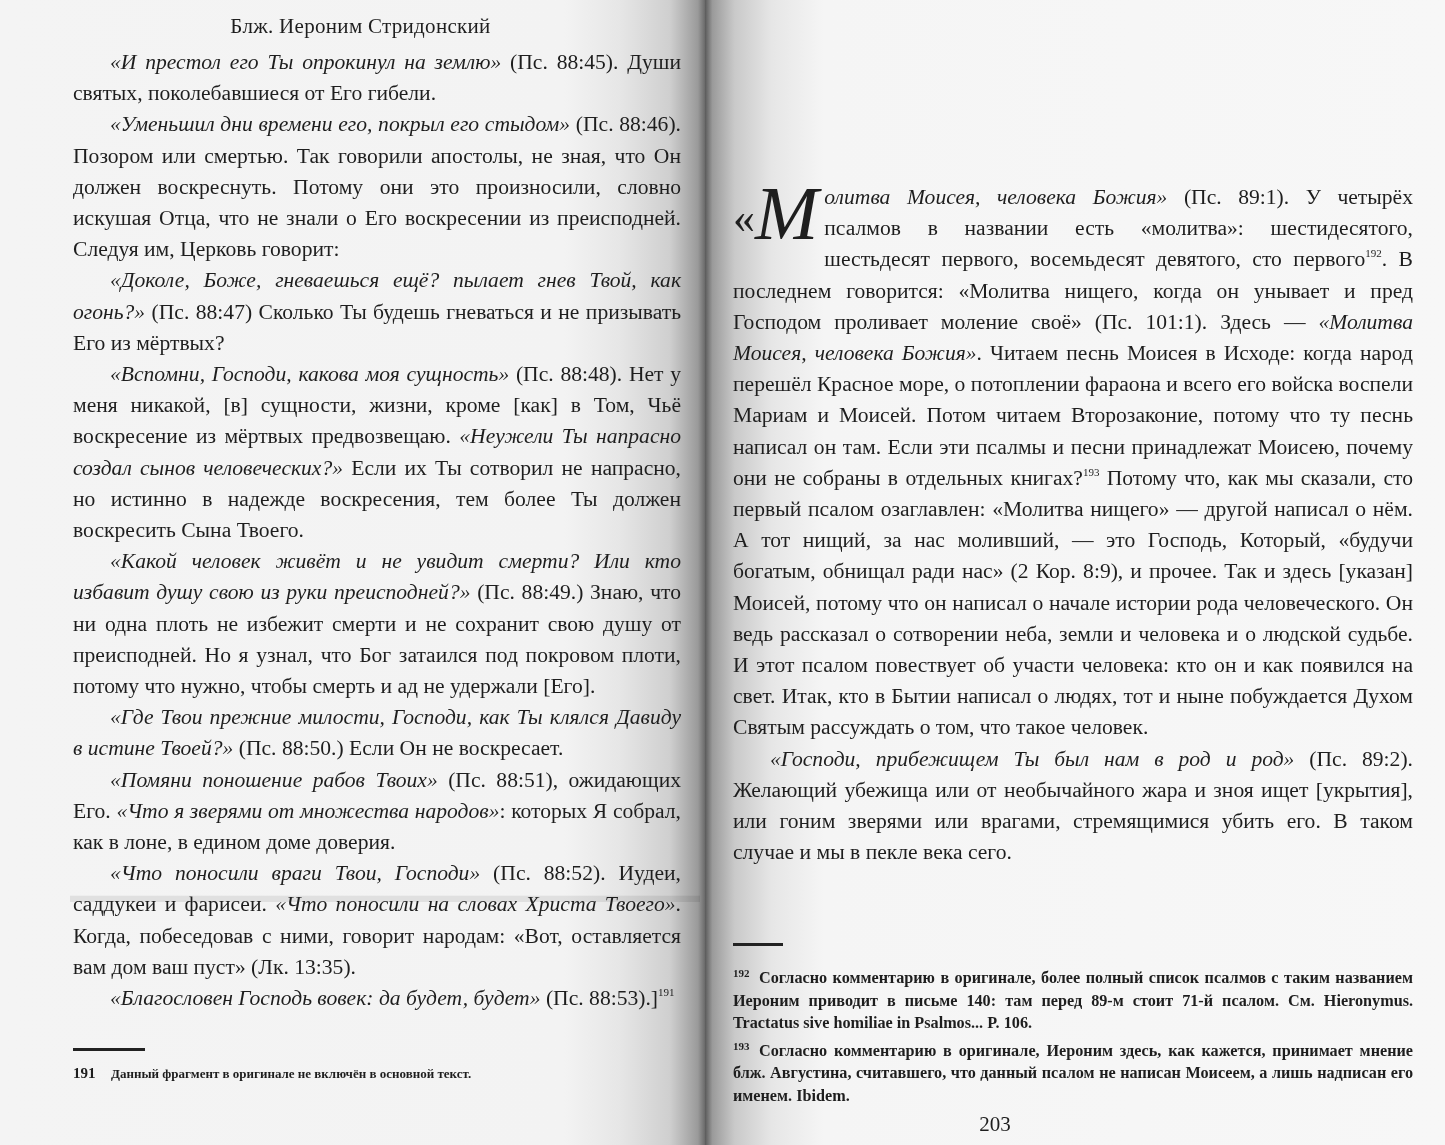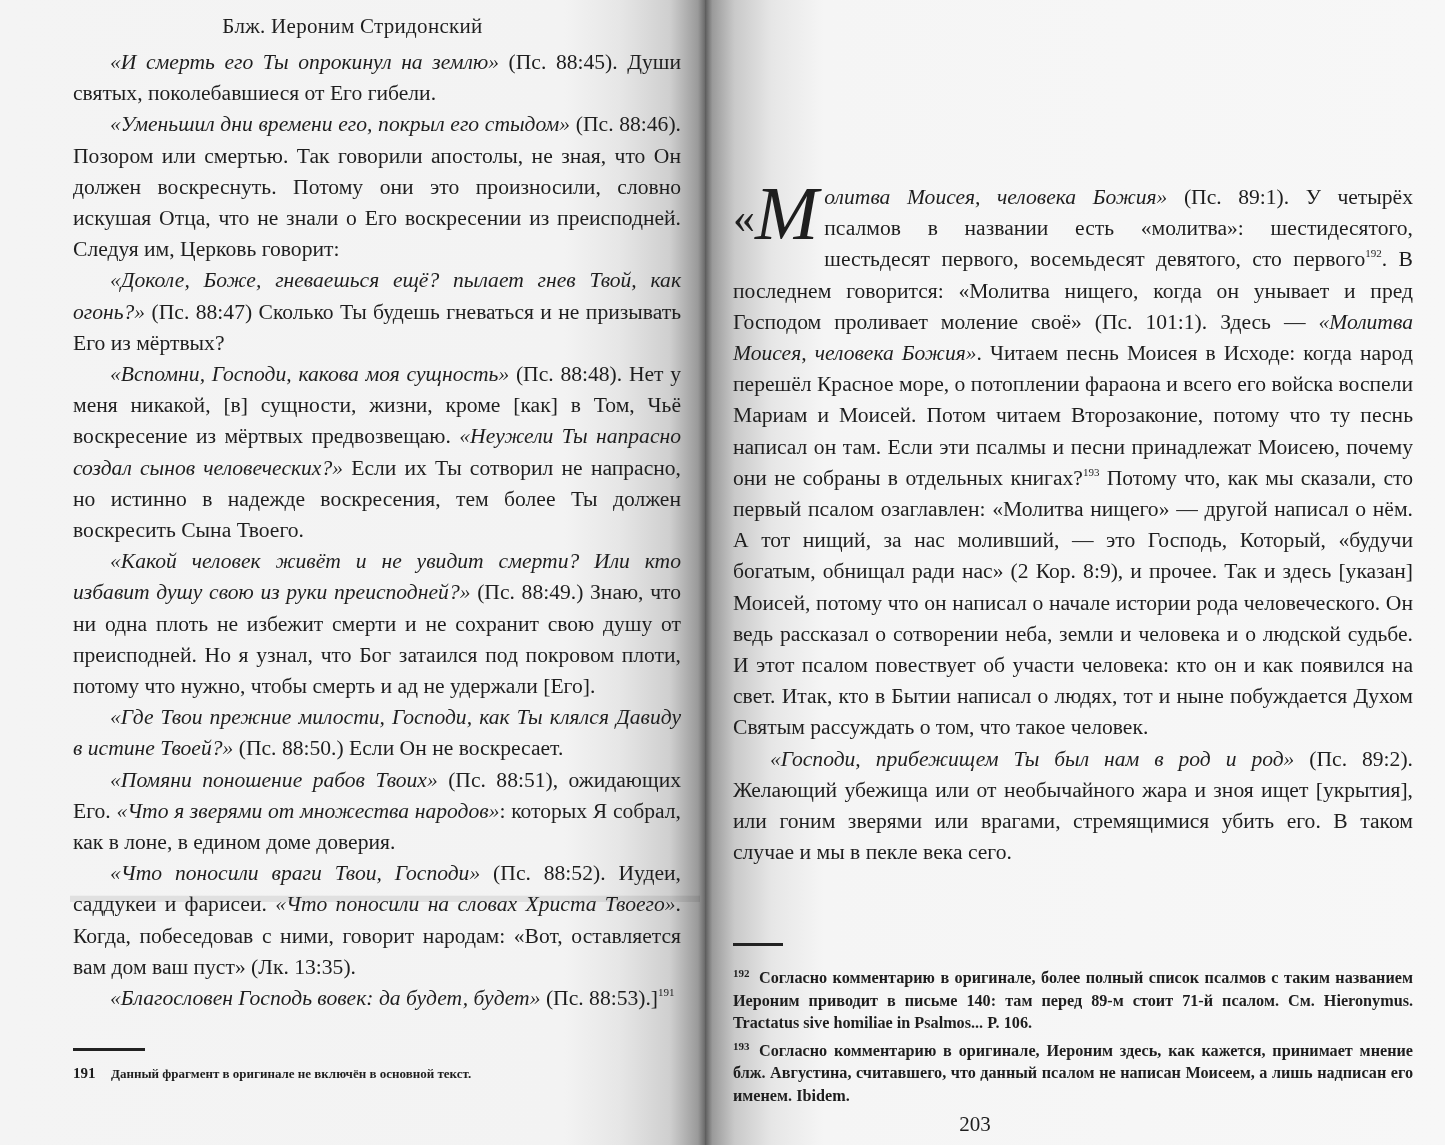--- a/index.html
+++ b/index.html
@@ -13,21 +13,21 @@
   .page { position: relative; height: 1145px; overflow: hidden; }
   .page-left {
     width: 705px;
     background: linear-gradient(to right, #f4f4f4 0%, #f3f3f3 80%, #e6e6e6 88%, #cfcfcf 95%, #9a9a9a 99%, #6a6a6a 100%);
   }
   .page-right {
     width: 740px;
     background: linear-gradient(to right, #5a5a5a 0%, #9a9a9a 1%, #c9c9c9 4%, #e6e6e6 9%, #f5f5f5 16%, #f7f7f7 100%);
   }
   .running-head {
-    position: absolute; top: 14px; left: 0; width: 705px; text-align: center;
+    position: absolute; top: 14px; left: 8px; width: 705px; text-align: center;
     font-size: 21px; letter-spacing: 0.3px;
   }
   .body-text {
     position: absolute; font-size: 21.6px; line-height: 31.2px; text-align: justify;
   }
   .left-body { top: 47px; left: 73px; width: 608px; }
   .right-body { top: 182px; left: 28px; width: 680px; }
   .para { margin: 0; text-indent: 37px; }
   .para.noindent { text-indent: 0; }
   .it { font-style: italic; }
@@ -37,36 +37,36 @@
     font-size: 31px; letter-spacing: 0.2px;
   }
   .dropcap-wrap { float: left; margin: 2px 6px -6px 0; line-height: 58px; }
   .dropcap-quote { font-size: 44px; vertical-align: 6px; }
   .dropcap-letter { font-size: 76px; font-style: italic; }
   .fn-rule { position: absolute; height: 3px; width: 72px; background: #222; }
   .footnotes { position: absolute; font-size: 16.2px; line-height: 22.5px; text-align: justify; font-weight: bold; }
   .fn { margin: 0; }
   .fn-num { font-size: 11px; vertical-align: 6px; display: inline-block; width: 26px; }
   .fn-num-left { font-size: 15px; display: inline-block; width: 38px; }
-  .folio { position: absolute; font-size: 21px; }
+  .folio { position: absolute; font-size: 21px; padding-left: 20px; }
   .bleed {
     position: absolute; color: rgba(0,0,0,0.08); font-size: 21px; line-height: 31px;
     transform: scaleX(-1); white-space: nowrap; pointer-events: none;
   }
 </style>
 </head>
 <body>
 
 <div class="spread">
 
   <div class="page page-left">
     <div class="bleed" style="top:880px; left:70px;">▬▬▬▬▬▬▬▬▬▬▬▬▬▬▬▬▬▬▬▬▬▬▬▬▬▬▬▬▬▬</div>
     <div class="running-head">Блж. Иероним Стридонский</div>
     <div class="body-text left-body" id="left-body">
-        <p class="para"><span class="it">«И смерть его Ты опрокинул на землю»</span><span> (Пс. 88:45). Души святых, поколебавшиеся от Его гибели.</span></p>
+        <p class="para"><span class="it">«И престол его Ты опрокинул на землю»</span><span> (Пс. 88:45). Души святых, поколебавшиеся от Его гибели.</span></p>
         <p class="para"><span class="it">«Уменьшил дни времени его, покрыл его стыдом»</span><span> (Пс. 88:46). Позором или смертью. Так говорили апостолы, не зная, что Он должен воскреснуть. Потому они это произносили, словно искушая Отца, что не знали о Его воскресении из преисподней. Следуя им, Церковь говорит:</span></p>
         <p class="para"><span class="it">«Доколе, Боже, гневаешься ещё? пылает гнев Твой, как огонь?»</span><span> (Пс. 88:47) Сколько Ты будешь гневаться и не призывать Его из мёртвых?</span></p>
         <p class="para"><span class="it">«Вспомни, Господи, какова моя сущность»</span><span> (Пс. 88:48). Нет у меня никакой, [в] сущности, жизни, кроме [как] в Том, Чьё воскресение из мёртвых предвозвещаю. </span><span class="it">«Неужели Ты напрасно создал сынов человеческих?»</span><span> Если их Ты сотворил не напрасно, но истинно в надежде воскресения, тем более Ты должен воскресить Сына Твоего.</span></p>
         <p class="para"><span class="it">«Какой человек живёт и не увидит смерти? Или кто избавит душу свою из руки преисподней?»</span><span> (Пс. 88:49.) Знаю, что ни одна плоть не избежит смерти и не сохранит свою душу от преисподней. Но я узнал, что Бог затаился под покровом плоти, потому что нужно, чтобы смерть и ад не удержали [Его].</span></p>
         <p class="para"><span class="it">«Где Твои прежние милости, Господи, как Ты клялся Давиду в истине Твоей?»</span><span> (Пс. 88:50.) Если Он не воскресает.</span></p>
         <p class="para"><span class="it">«Помяни поношение рабов Твоих»</span><span> (Пс. 88:51), ожидающих Его. </span><span class="it">«Что я зверями от множества народов»</span><span>: которых Я собрал, как в лоне, в едином доме доверия.</span></p>
         <p class="para"><span class="it">«Что поносили враги Твои, Господи»</span><span> (Пс. 88:52). Иудеи, саддукеи и фарисеи. </span><span class="it">«Что поносили на словах Христа Твоего»</span><span>. Когда, побеседовав с ними, говорит народам: «Вот, оставляется вам дом ваш пуст» (Лк. 13:35).</span></p>
         <p class="para"><span class="it">«Благословен Господь вовек: да будет, будет»</span><span> (Пс. 88:53).]</span><sup>191</sup></p>
       </div>
     <div class="fn-rule" style="top:1048px; left:73px;"></div>

